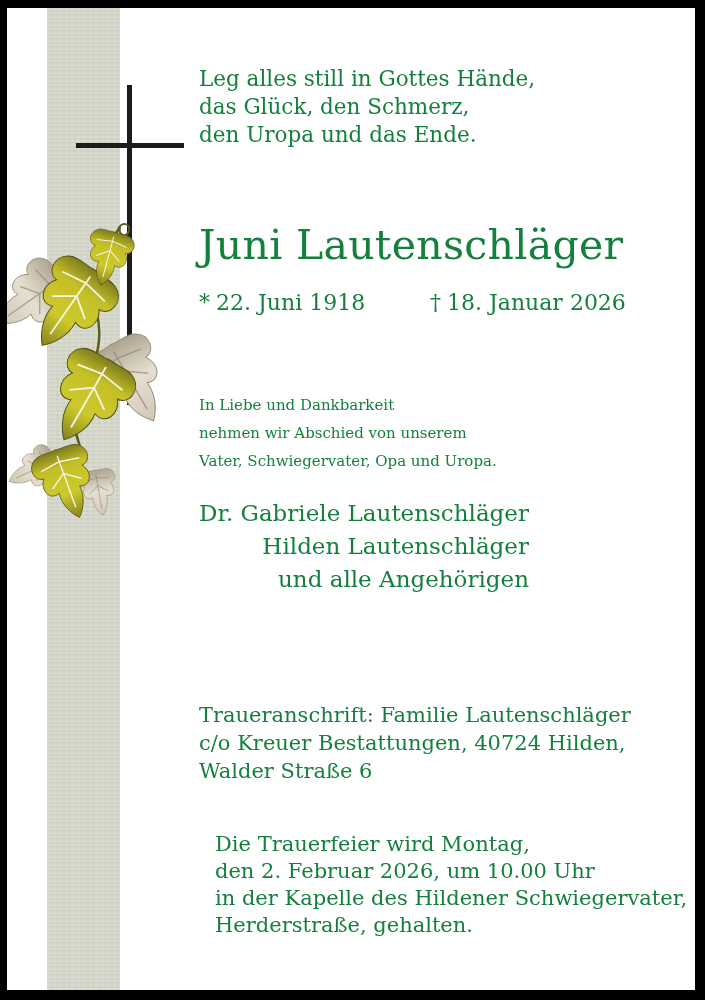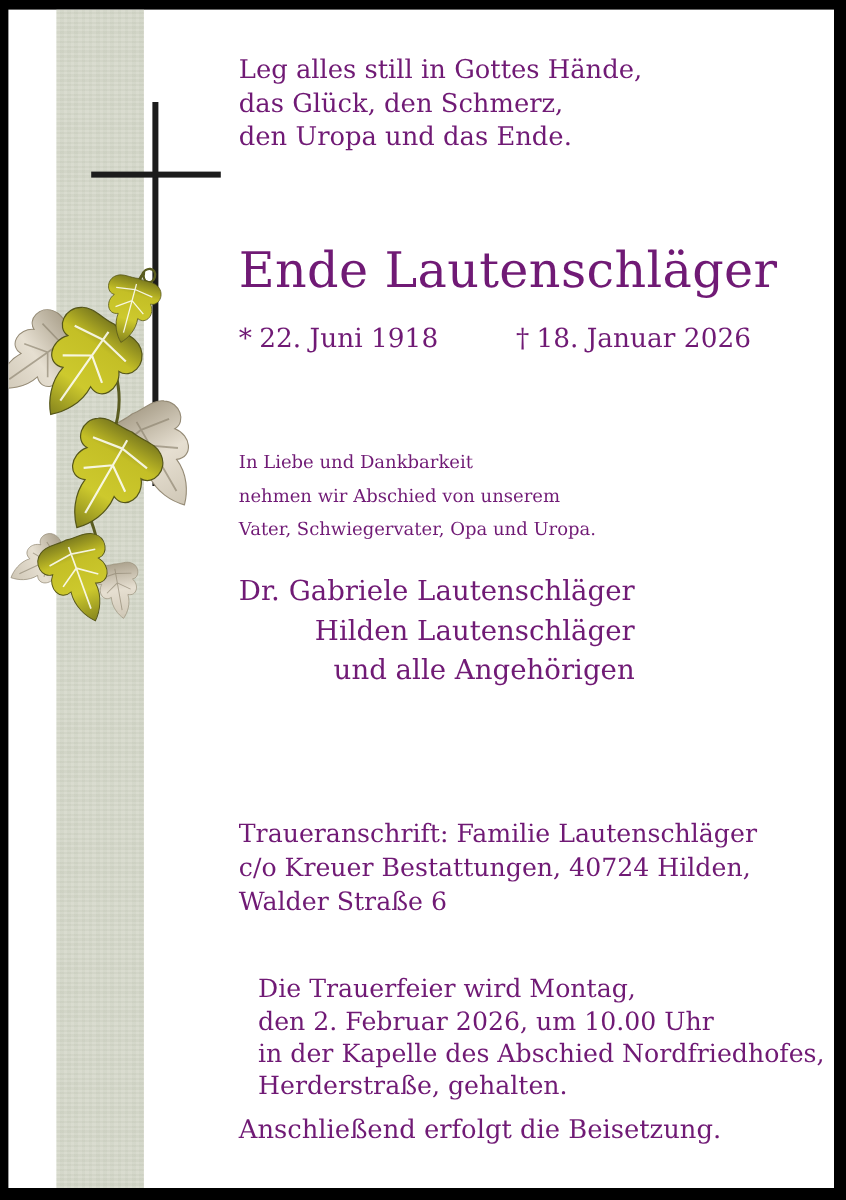--- a/index.html
+++ b/index.html
@@ -23,21 +23,21 @@
     position:absolute;left:120px;top:77px;width:5px;height:320px;
     background:#1c1c1c;
   }
   .cross-h{
     position:absolute;left:69px;top:135px;width:108px;height:5px;
     background:#1c1c1c;
   }
   .ivy{
     position:absolute;left:0;top:192px;width:175px;height:330px;
   }
-  .txt{position:absolute;color:#701a75;}
+  .txt{position:absolute;color:#15803d;margin-top:20px;}
   .verse{left:192px;top:37px;font-size:21.5px;line-height:28px;}
   .name{
     left:192px;top:195px;font-size:41px;line-height:44px;
     letter-spacing:0.3px;white-space:nowrap;
   }
   .dates{left:192px;top:260px;font-size:22px;line-height:30px;width:470px;}
   .dates .death{position:absolute;left:231px;top:0;text-align:right;}
   .sym{margin-right:6px;}
   .farewell{left:192px;top:363px;font-size:15px;line-height:28px;}
   .mourners{left:192px;top:469px;font-size:23px;line-height:33px;text-align:right;}
@@ -112,21 +112,21 @@
       <use href="#veinPath" stroke="rgba(255,255,255,0.85)" stroke-width="1.8" fill="none"></use>
     </g>
   </svg>
 
   <div class="txt verse">
       <div>Leg alles still in Gottes Hände,</div>
       <div>das Glück, den Schmerz,</div>
       <div>den Uropa und das Ende.</div>
     </div>
 
-  <div class="txt name">Ende Lautenschläger</div>
+  <div class="txt name">Juni Lautenschläger</div>
 
   <div class="txt dates">
     <span class="birth">
       <span class="sym">*</span><span>22. Juni 1918</span>
     </span>
     <span class="death">
       <span class="sym">†</span><span>18. Januar 2026</span>
     </span>
   </div>
 
@@ -144,19 +144,18 @@
 
   <div class="txt address">
       <div>Traueranschrift: Familie Lautenschläger</div>
       <div>c/o Kreuer Bestattungen, 40724 Hilden,</div>
       <div>Walder Straße 6</div>
     </div>
 
   <div class="txt service">
       <div>Die Trauerfeier wird Montag,</div>
       <div>den 2. Februar 2026, um 10.00 Uhr</div>
-      <div>in der Kapelle des Abschied Nordfriedhofes,</div>
+      <div>in der Kapelle des Hildener Schwiegervater,</div>
       <div>Herderstraße, gehalten.</div>
     </div>
 
-  <div class="txt burial">Anschließend erfolgt die Beisetzung.</div>
 
 </div>
 
 </body></html>

